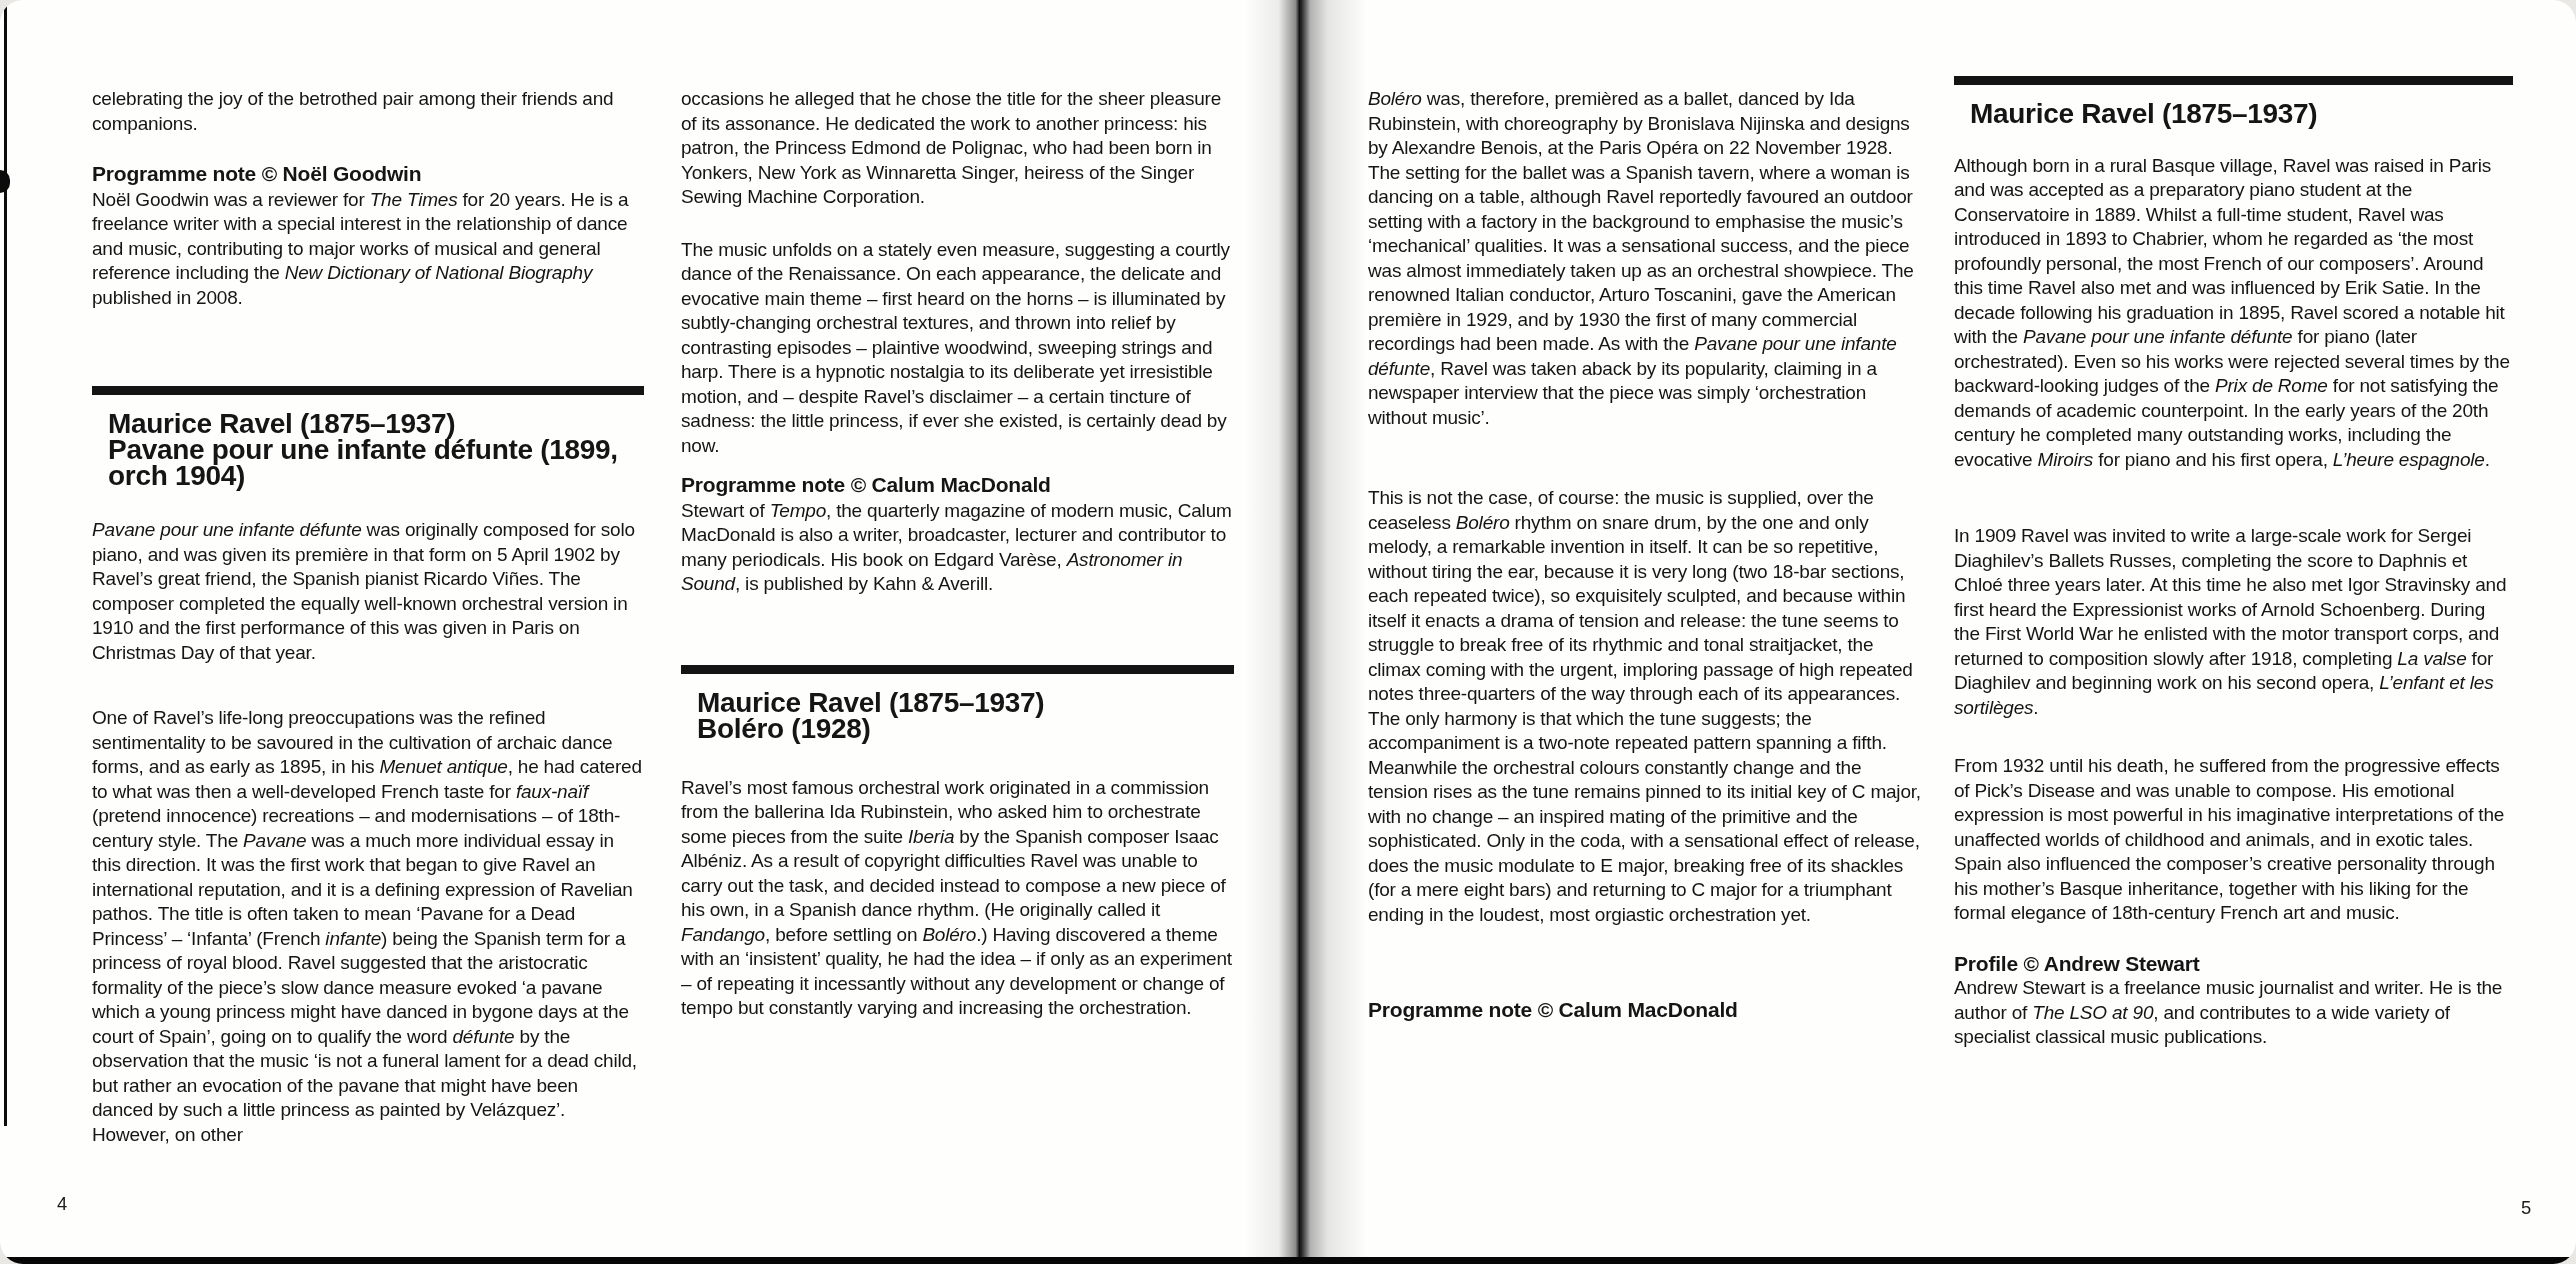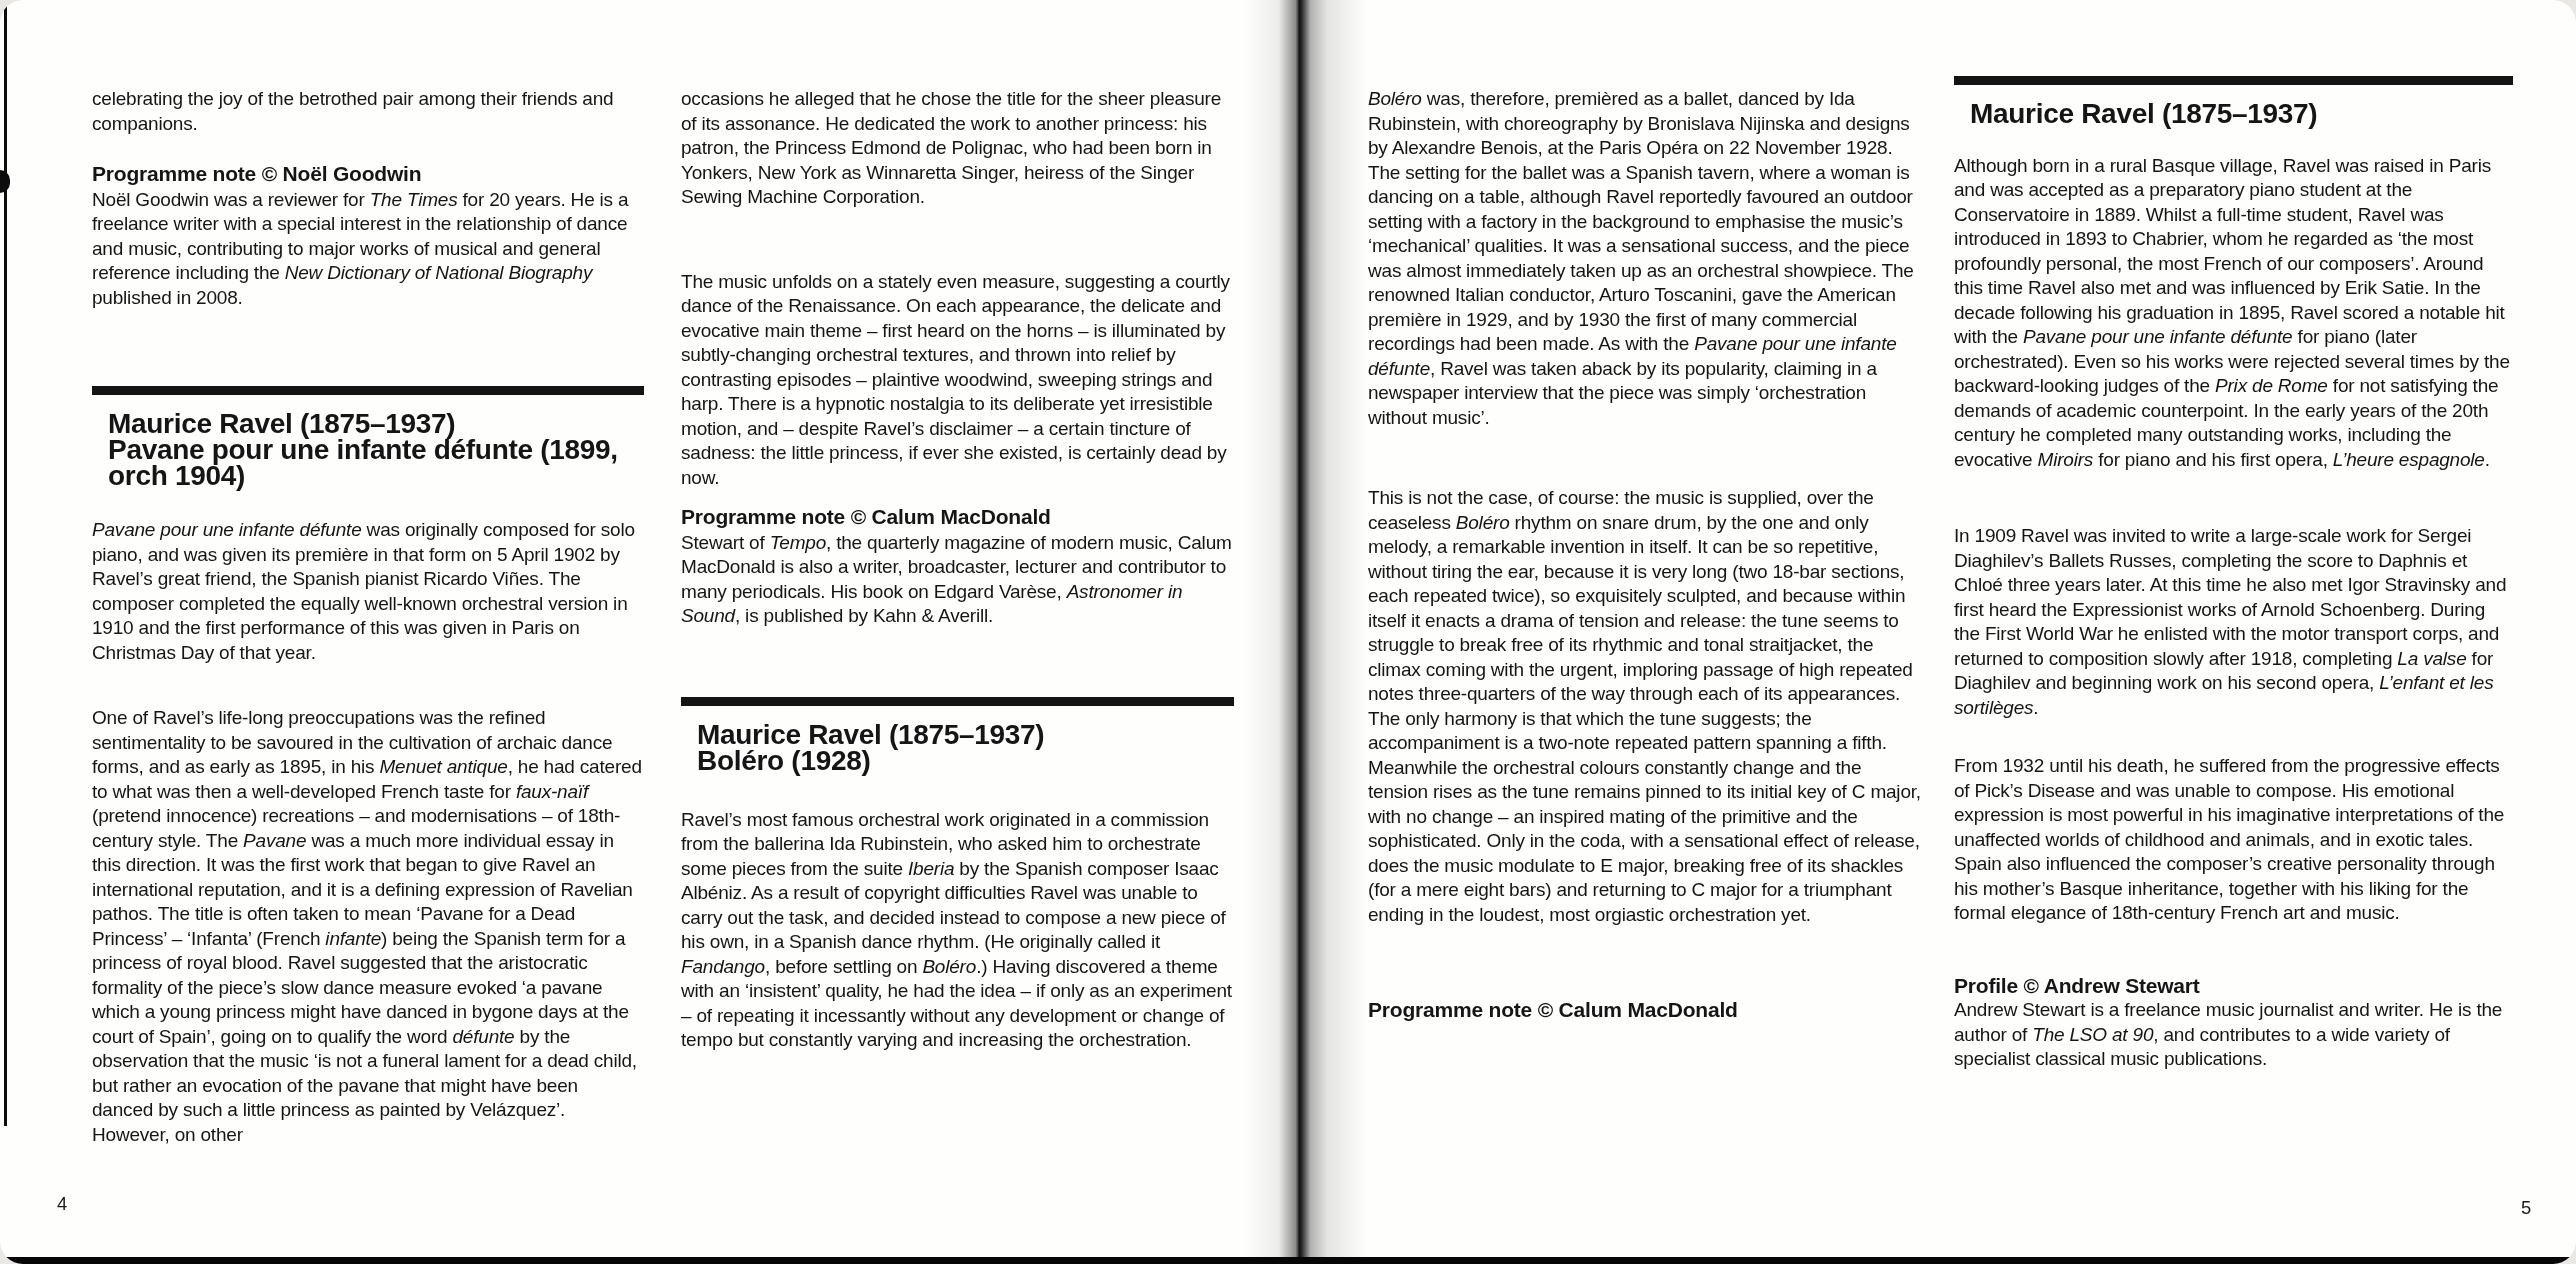--- a/index.html
+++ b/index.html
@@ -58,33 +58,33 @@
   }
   .section-title span{display:block;}
 
   
   #col1 > :nth-child(2){margin-top:26px;}
   #col1 > :nth-child(3){margin-top:1.4px;}
   #col1 > :nth-child(4){margin-top:76px;}
   #col1 > :nth-child(5){margin-top:29px;}
   #col1 > :nth-child(6){margin-top:41px;}
 
-  #col2 > :nth-child(2){margin-top:60px;}
+  #col2 > :nth-child(2){margin-top:28px;}
   #col2 > :nth-child(3){margin-top:15px;}
   #col2 > :nth-child(4){margin-top:1.4px;}
   #col2 > :nth-child(5){margin-top:68px;}
   #col2 > :nth-child(6){margin-top:34px;}
 
   #col3 > :nth-child(2){margin-top:56px;}
   #col3 > :nth-child(3){margin-top:71px;}
 
   #col4 > :nth-child(2){margin-top:27px;}
   #col4 > :nth-child(3){margin-top:52px;}
   #col4 > :nth-child(4){margin-top:34px;}
-  #col4 > :nth-child(5){margin-top:48px;}
+  #col4 > :nth-child(5){margin-top:26px;}
   #col4 > :nth-child(6){margin-top:0;}
 
   .page-number{
     position:absolute;
     font-size:18.4px;line-height:20.4px;color:#1a1a1a;
     letter-spacing:-0.2px;
   }
   #page-number-left{left:57px;top:1194px;}
   #page-number-right{left:2521px;top:1198px;}
 </style>

